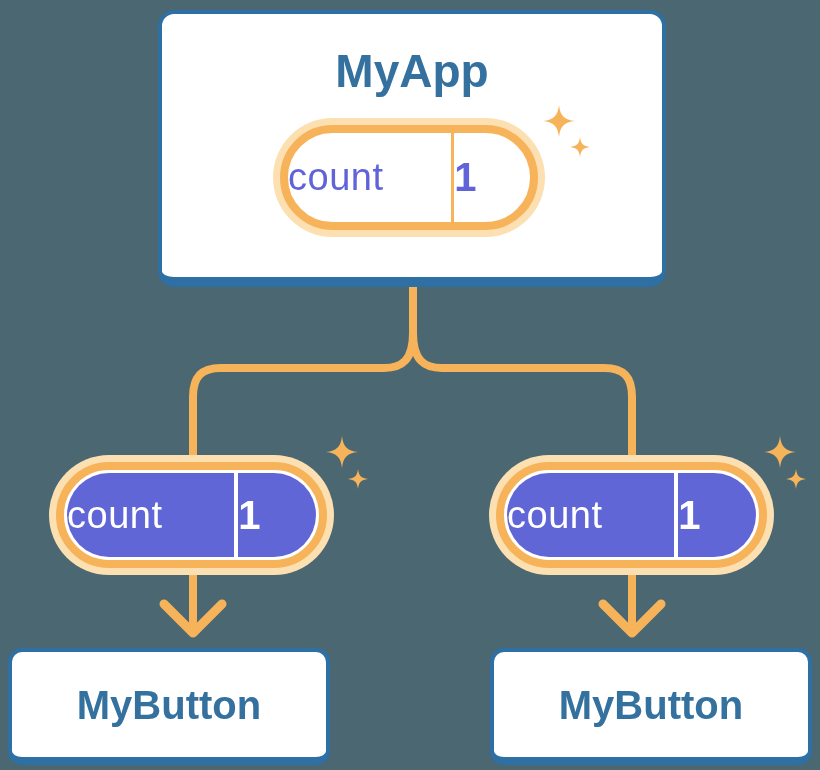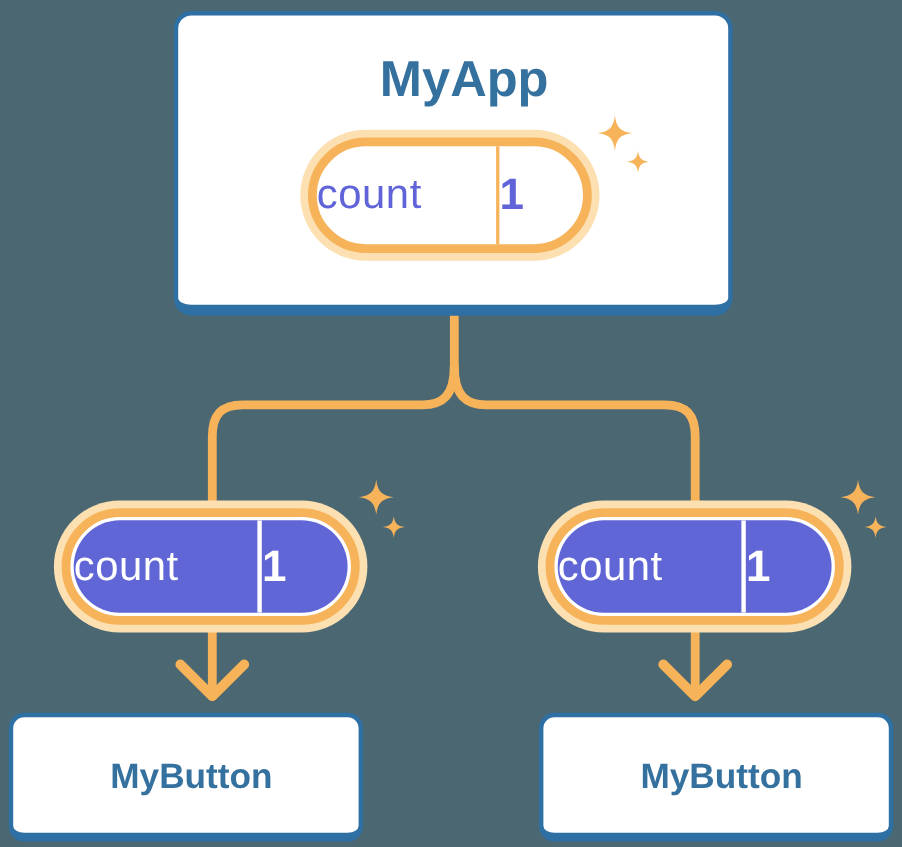--- a/index.html
+++ b/index.html
@@ -31,31 +31,31 @@
     position:absolute;z-index:2;
     background:var(--card-fill,#fff);
     border:4px solid var(--card-border,#2E6FA4);
   }
   .root-card{
     left:158px;top:10px;width:508px;height:277px;
     border-bottom-width:10px;border-radius:16px;
   }
   .component-title{
     color:var(--heading-text,#35719F);
-    font-weight:600;text-align:center;line-height:1;margin-left:10px;
+    font-weight:600;text-align:center;line-height:1;
   }
   .root-card .component-title{
     position:absolute;top:34px;left:0;width:100%;font-size:46px;
   }
   .leaf-card{
     top:648px;width:322px;height:117px;
     border-bottom-width:8px;border-radius:14px;
     display:flex;align-items:center;justify-content:center;
   }
-  .leaf-card .component-title{font-size:32px;}
+  .leaf-card .component-title{font-size:40px;}
   .leaf-left{left:8px;}
   .leaf-right{left:490px;}
 
   .state-pill{
     position:absolute;z-index:2;
     border:8px solid var(--accent-orange,#F6B35A);
     border-radius:999px;
     background:var(--card-fill,#fff);
     box-shadow:0 0 0 7px var(--glow-orange,#FCE0B2);
     display:flex;align-items:stretch;

